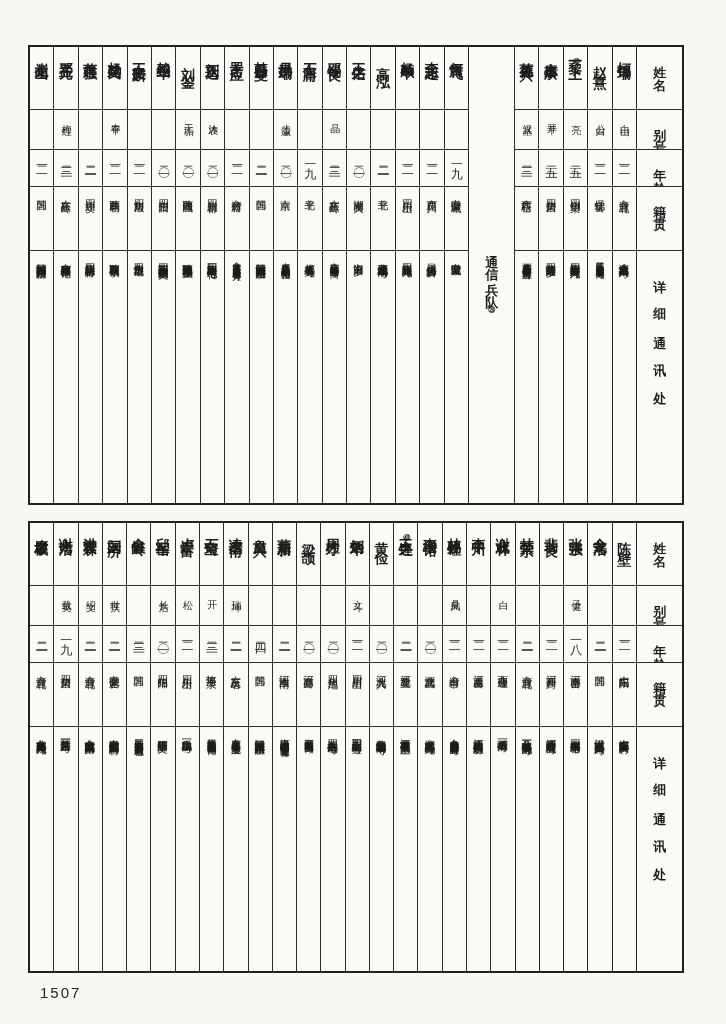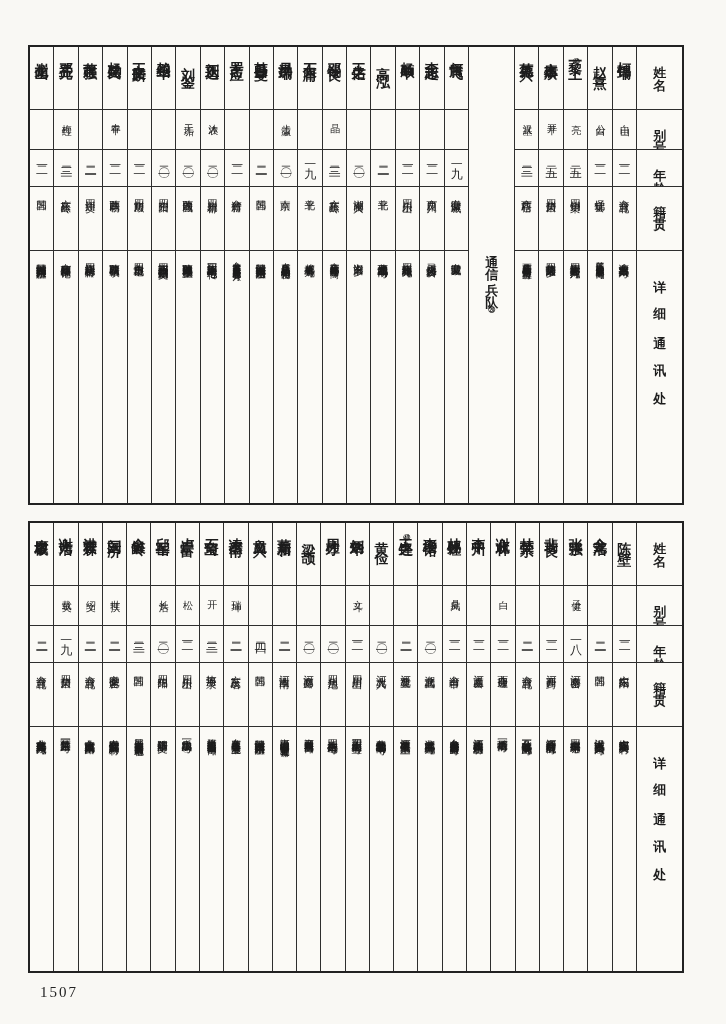--- a/index.html
+++ b/index.html
@@ -52,21 +52,21 @@
   .h-cell .vt{font-weight:700;}
   .h-two{font-size:13px;letter-spacing:12px;padding-top:5px;}
   .h-addr{font-size:13px;letter-spacing:28px;padding-top:14px;}
   .sep-cell{
     flex:1 1 auto;display:flex;align-items:center;justify-content:center;
   }
   .sep-label{font-size:13px;font-weight:700;letter-spacing:14px;}
   .page-number{
     position:absolute;left:40px;top:984px;
     font-size:15px;letter-spacing:2px;color:#222;
-    font-family:Liberation Serif, serif;
+    font-family:Liberation Sans, sans-serif;
   }
 </style>
 </head>
 <body>
 
 <div class="sheet">
   <div class="dtable" id="table-top">
       <div class="col header">
         <div class="cell r-name h-cell">
           <span class="vt h-two">姓名</span>

